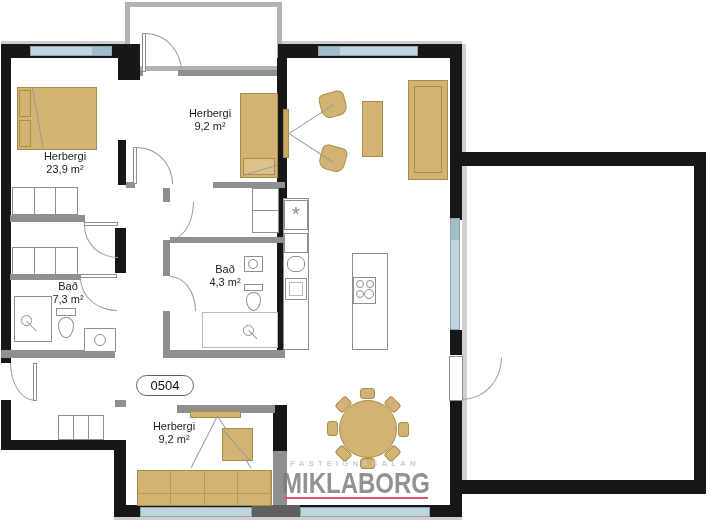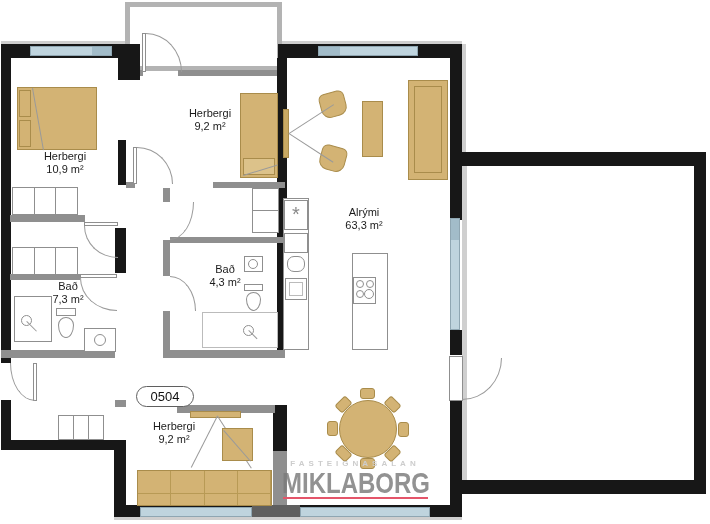--- a/index.html
+++ b/index.html
@@ -206,42 +206,38 @@
   <div class="a furn sofa" style="left:137px;top:470px;width:135px;height:36px">
     <i></i>
       <i></i>
       <i></i>
       <i></i>
     <div class="seatline"></div>
   </div>
 
   <div class="a lbl" style="left:15px;top:150px;width:100px">
     <div>Herbergi</div>
-    <div>10,9 m²</div>
+    <div>23,9 m²</div>
   </div>
   <div class="a lbl" style="left:160px;top:107px;width:100px">
     <div>Herbergi</div>
     <div>9,2 m²</div>
   </div>
   <div class="a lbl" style="left:175px;top:263px;width:100px">
     <div>Bað</div>
     <div>4,3 m²</div>
   </div>
   <div class="a lbl" style="left:18px;top:280px;width:100px">
     <div>Bað</div>
     <div>7,3 m²</div>
   </div>
-  <div class="a lbl" style="left:314px;top:206px;width:100px">
-    <div>Alrými</div>
-    <div>63,3 m²</div>
-  </div>
   <div class="a lbl" style="left:124px;top:420px;width:100px">
     <div>Herbergi</div>
     <div>9,2 m²</div>
   </div>
 
-  <div class="a pill" style="left:136px;top:386px;width:58px;height:21px">0504</div>
+  <div class="a pill" style="left:136px;top:375px;width:58px;height:21px">0504</div>
 
   <div class="a wm-top" style="left:280px;top:459px;width:150px">FASTEIGNASALAN</div>
   <div class="a wm-brand" style="left:261px;top:466px;width:190px">MIKLABORG</div>
   <div class="a wm-line" style="left:283px;top:497px;width:145px"></div>
 
 </div>
 
 </body></html>

